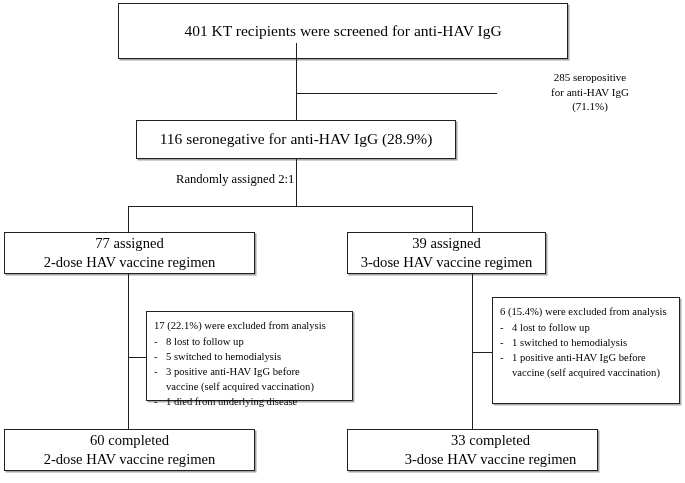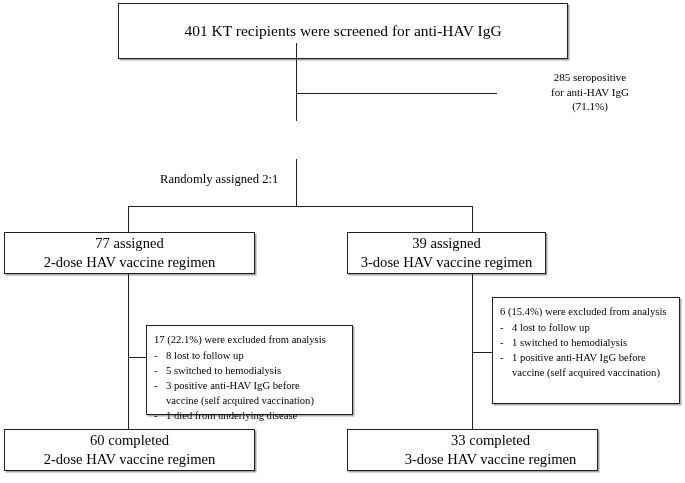--- a/index.html
+++ b/index.html
@@ -70,20 +70,21 @@
     text-align: center;
     white-space: nowrap;
   }
   .free-text .line { display: block; }
 
   .side-label {
     position: absolute;
     font-size: 12.6px;
     white-space: nowrap;
     text-align: left;
+    margin-left: 16px;
   }
 
   
   .ln {
     position: absolute;
     background: #231f20;
   }
   .ln-v { width: 1px; }
   .ln-h { height: 1px; }
 </style>
@@ -99,20 +100,23 @@
   <div class="ln ln-v" style="left:296px; top:43px; height:78px;"></div>
 
   <div class="ln ln-h" style="left:296px; top:93px; width:201px;"></div>
 
   <div class="free-text" style="left:497px; top:70px; width:186px;">
     <span class="line">285 seropositive</span>
     <span class="line">for anti-HAV IgG</span>
     <span class="line">(71.1%)</span>
   </div>
 
+  <div class="box box-main" style="left:136px; top:120px; width:320px; height:39px;">
+    <span class="line">116 seronegative for anti-HAV IgG (28.9%)</span>
+  </div>
 
   <div class="ln ln-v" style="left:296px; top:159px; height:48px;"></div>
 
   <div class="side-label" style="left:160px; top:172px;">Randomly assigned 2:1</div>
 
   <div class="ln ln-h" style="left:128px; top:206px; width:345px;"></div>
 
   <div class="ln ln-v" style="left:128px; top:206px; height:27px;"></div>
 
   <div class="ln ln-v" style="left:472px; top:206px; height:27px;"></div>
@@ -132,21 +136,21 @@
   </div>
 
   <div class="ln ln-v" style="left:128px; top:274px; height:155px;"></div>
 
   <div class="ln ln-h" style="left:128px; top:357px; width:19px;"></div>
 
   <div class="ln ln-v" style="left:472px; top:274px; height:155px;"></div>
 
   <div class="ln ln-h" style="left:472px; top:352px; width:21px;"></div>
 
-  <div class="box box-excl" style="left:146px; top:311px; width:207px; height:90px;margin-top:14px;">
+  <div class="box box-excl" style="left:146px; top:311px; width:207px; height:90px;">
     <span class="excl-head">17 (22.1%) were excluded from analysis</span>
 
     <span class="excl-item">
       <span class="excl-dash">-</span>
       <span>8 lost to follow up</span>
     </span>
 
     <span class="excl-item">
       <span class="excl-dash">-</span>
       <span>5 switched to hemodialysis</span>

